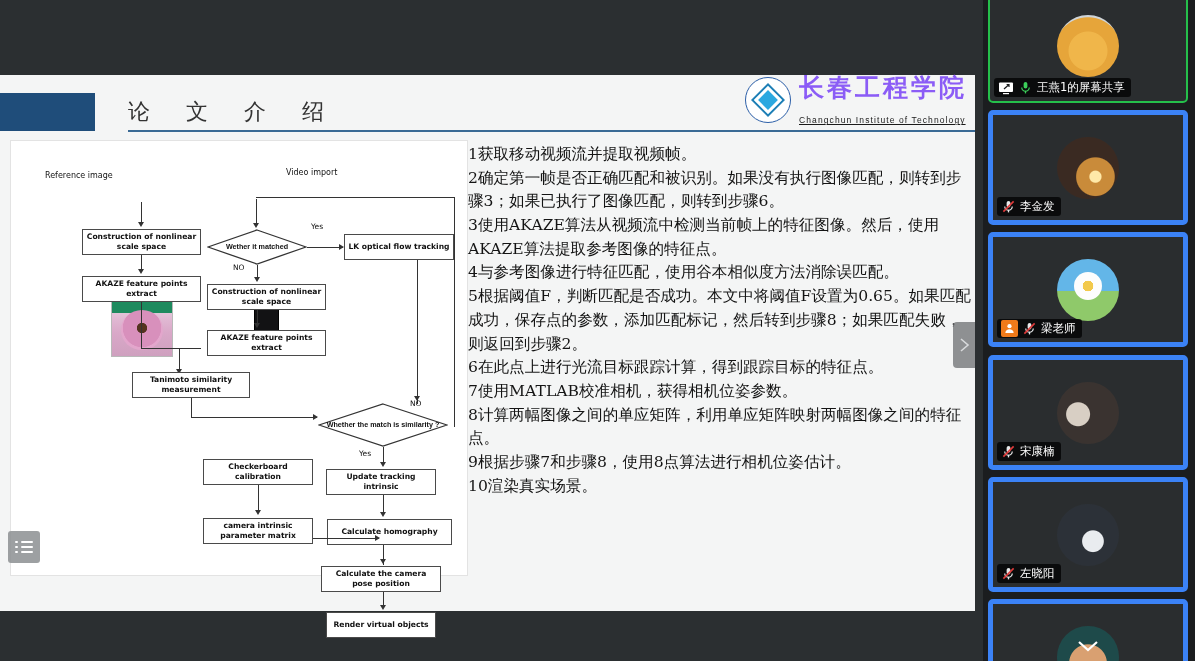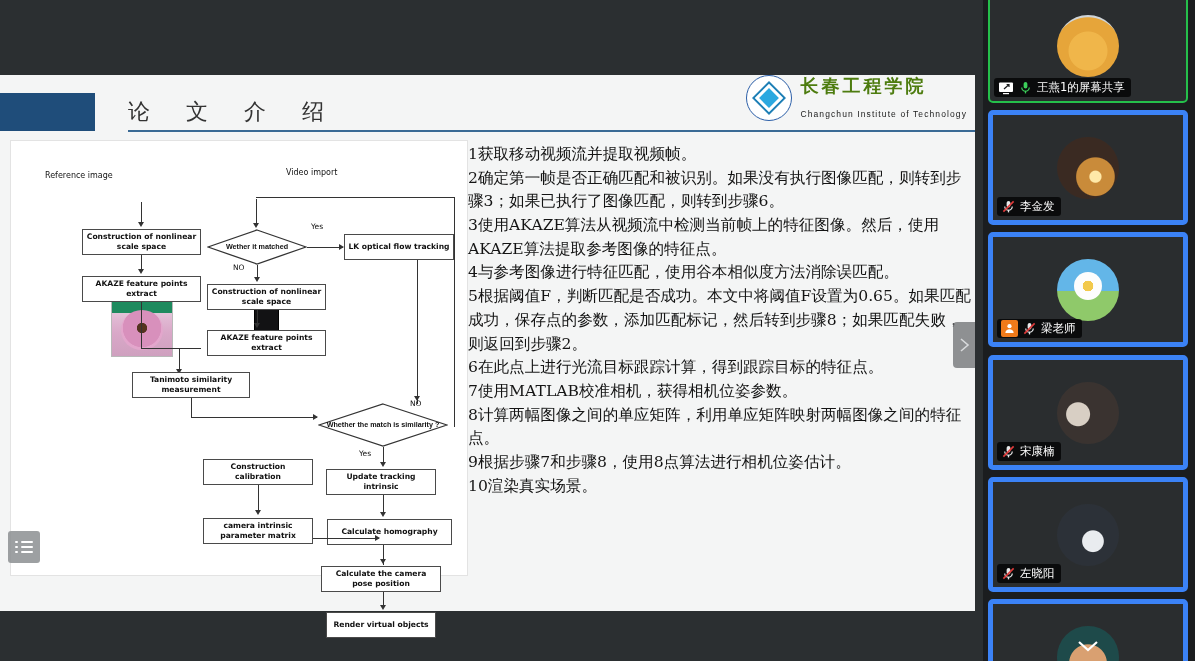--- a/index.html
+++ b/index.html
@@ -50,25 +50,25 @@
     background: #fff; flex: none;
   }
   #logo-seal::after {
     content: ""; position: absolute; left: 50%; top: 50%;
     transform: translate(-50%,-50%) rotate(45deg);
     width: 20px; height: 20px; background: #2aa8e0;
     box-shadow: inset 0 0 0 3px #fff, 0 0 0 2px #1f7fb5;
   }
   #logo-text { line-height: 1.05; }
   #logo-cn {
-    font-size: 18px; color: #4d7c0f; letter-spacing: 3px;
+    font-size: 25px; color: #8b5cf6; letter-spacing: 3px;
     font-family: "DejaVu Serif", "Liberation Serif", serif; font-weight: 700;
   }
   #logo-en {
-    font-size: 8.5px; color: #1a1a1a; letter-spacing: 1.1px; margin-top: 15px;
+    font-size: 8.5px; color: #1a1a1a; letter-spacing: 1.1px; margin-top: 15px; text-decoration: underline;
   }
 
   
   #flow-panel {
     position: absolute; left: 10px; top: 65px;
     width: 458px; height: 436px;
     background: #ffffff; border: 1px solid #e3e3e3;
   }
   .fbox {
     position: absolute; background: #fff; border: 1.2px solid #4a4a4a;
@@ -287,21 +287,21 @@
 
         <div class="line-v" style="left:372px; top:306px; height:18px;"></div>
         <div class="arrow-d" style="left:369px; top:321px;"></div>
         <div class="fbox" style="left:315px; top:328px; width:110px; height:26px;">Update tracking intrinsic</div>
         <div class="line-v" style="left:372px; top:354px; height:20px;"></div>
         <div class="arrow-d" style="left:369px; top:371px;"></div>
         <div class="fbox" style="left:316px; top:378px; width:125px; height:26px;">Calculate homography</div>
         <div class="line-v" style="left:372px; top:404px; height:20px;"></div>
         <div class="arrow-d" style="left:369px; top:418px;"></div>
 
-        <div class="fbox" style="left:192px; top:318px; width:110px; height:26px;">Construction calibration</div>
+        <div class="fbox" style="left:192px; top:318px; width:110px; height:26px;">Checkerboard calibration</div>
         <div class="line-v" style="left:247px; top:344px; height:28px;"></div>
         <div class="arrow-d" style="left:244px; top:369px;"></div>
         <div class="fbox" style="left:192px; top:377px; width:110px; height:26px;">camera intrinsic parameter matrix</div>
         <div class="line-h" style="left:302px; top:397px; width:66px;"></div>
         <div class="arrow-r" style="left:364px; top:394px;"></div>
 
         <div class="fbox" style="left:310px; top:425px; width:120px; height:26px;text-align:center;">Calculate the camera pose position</div>
         <div class="line-v" style="left:372px; top:451px; height:16px;"></div>
         <div class="arrow-d" style="left:369px; top:464px;"></div>
         <div class="fbox" style="left:315px; top:471px; width:110px; height:26px;">Render virtual objects</div>

